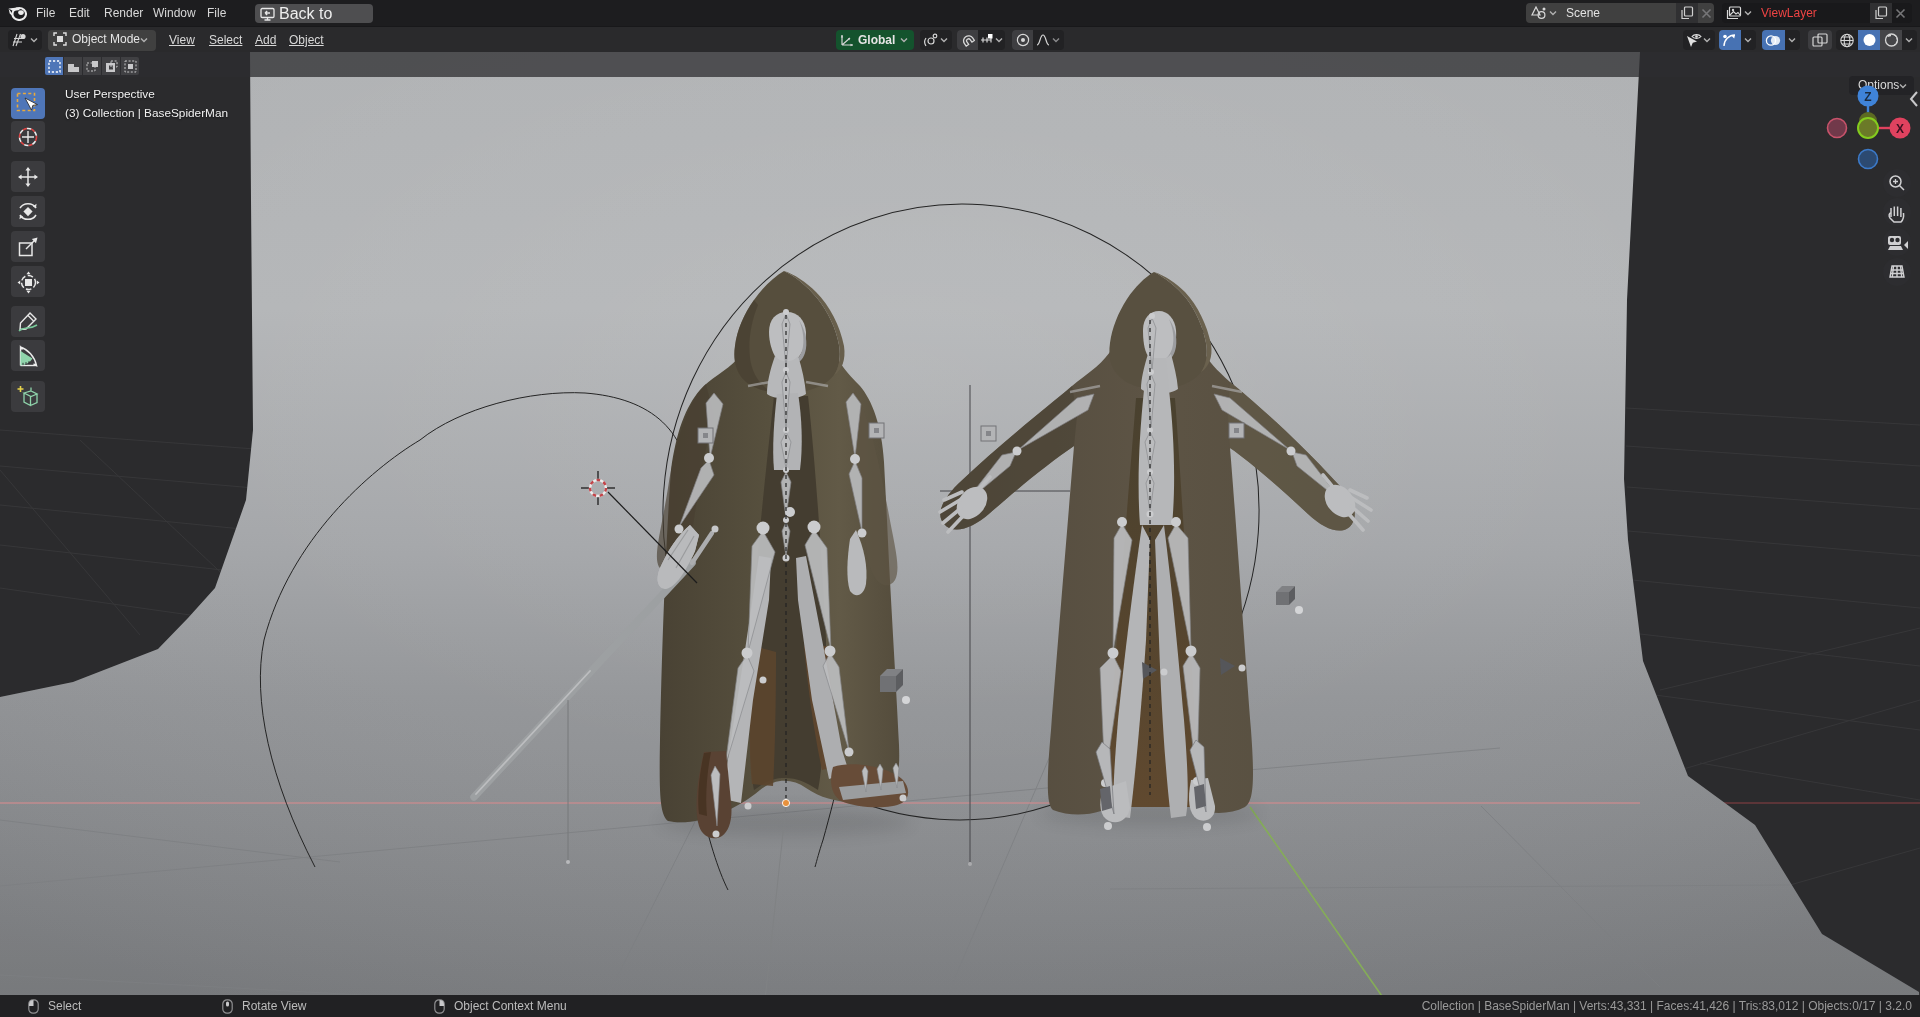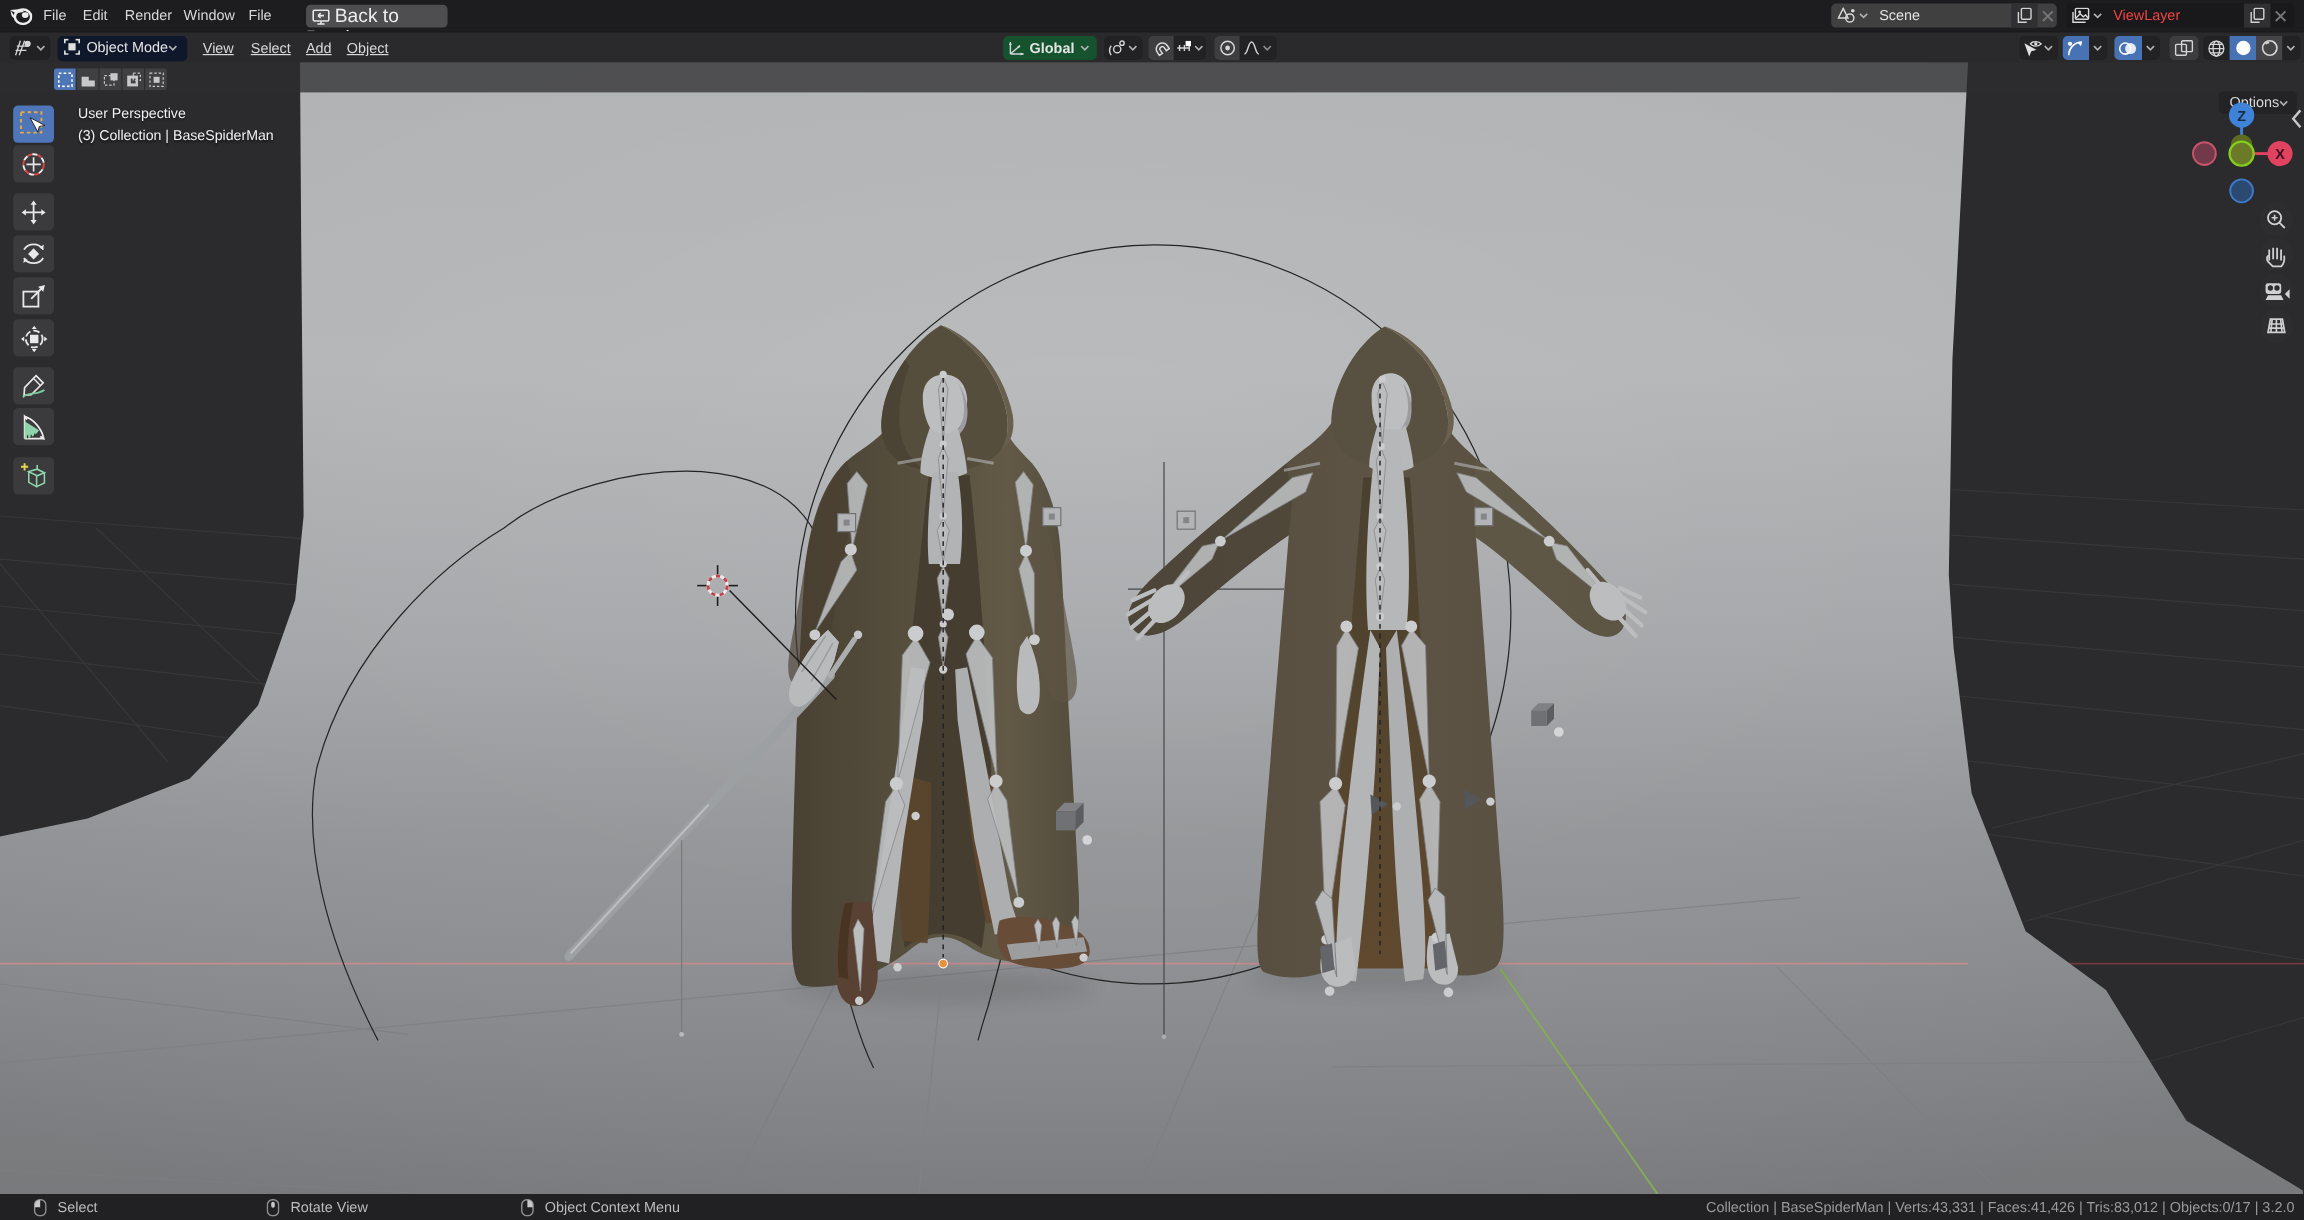--- a/index.html
+++ b/index.html
@@ -436,21 +436,21 @@
     <div class="abs btn" style="left:8px;top:3px;width:34px;height:20px;background:#212123;">
       <svg class="abs" style="left:4px;top:3px" width="15" height="14" viewBox="0 0 15 14">
         <path d="M1,13 L5,1 M4,13 L8.5,1 M1,9 H10 M2,5.5 H11" stroke="#d5d5d5" stroke-width="1.1" fill="none"></path>
         <circle cx="11" cy="3.5" r="2.6" fill="#d5d5d5"></circle>
       </svg>
       <svg class="abs" style="left:22px;top:7px" width="8" height="6" viewBox="0 0 8 6">
           <path d="M1,1.5 L4,4.5 L7,1.5" stroke="#b0b0b0" stroke-width="1.4" fill="none"></path>
         </svg>
     </div>
 
-    <div class="abs btn" style="left:48px;top:2.5px;width:108px;height:21px;background:#0f172a;">
+    <div class="abs btn" style="left:48px;top:2.5px;width:108px;height:21px;background:#404040;">
       <svg class="abs" style="left:5px;top:2.5px" width="14" height="14" viewBox="0 0 14 14">
         <path d="M1,4 V1 H4 M10,1 H13 V4 M13,10 V13 H10 M4,13 H1 V10" stroke="#e0e0e0" stroke-width="1.4" fill="none"></path>
         <rect x="4" y="4" width="6" height="6" fill="#e0e0e0"></rect>
       </svg>
       <span class="abs" style="left:24px;top:0;line-height:19px;color:#e5e5e5;">Object Mode</span>
       <svg class="abs" style="left:92px;top:7px" width="8" height="6" viewBox="0 0 8 6">
           <path d="M1,1.5 L4,4.5 L7,1.5" stroke="#b0b0b0" stroke-width="1.4" fill="none"></path>
         </svg>
     </div>
     <span class="menu" style="left:169px">View</span>

